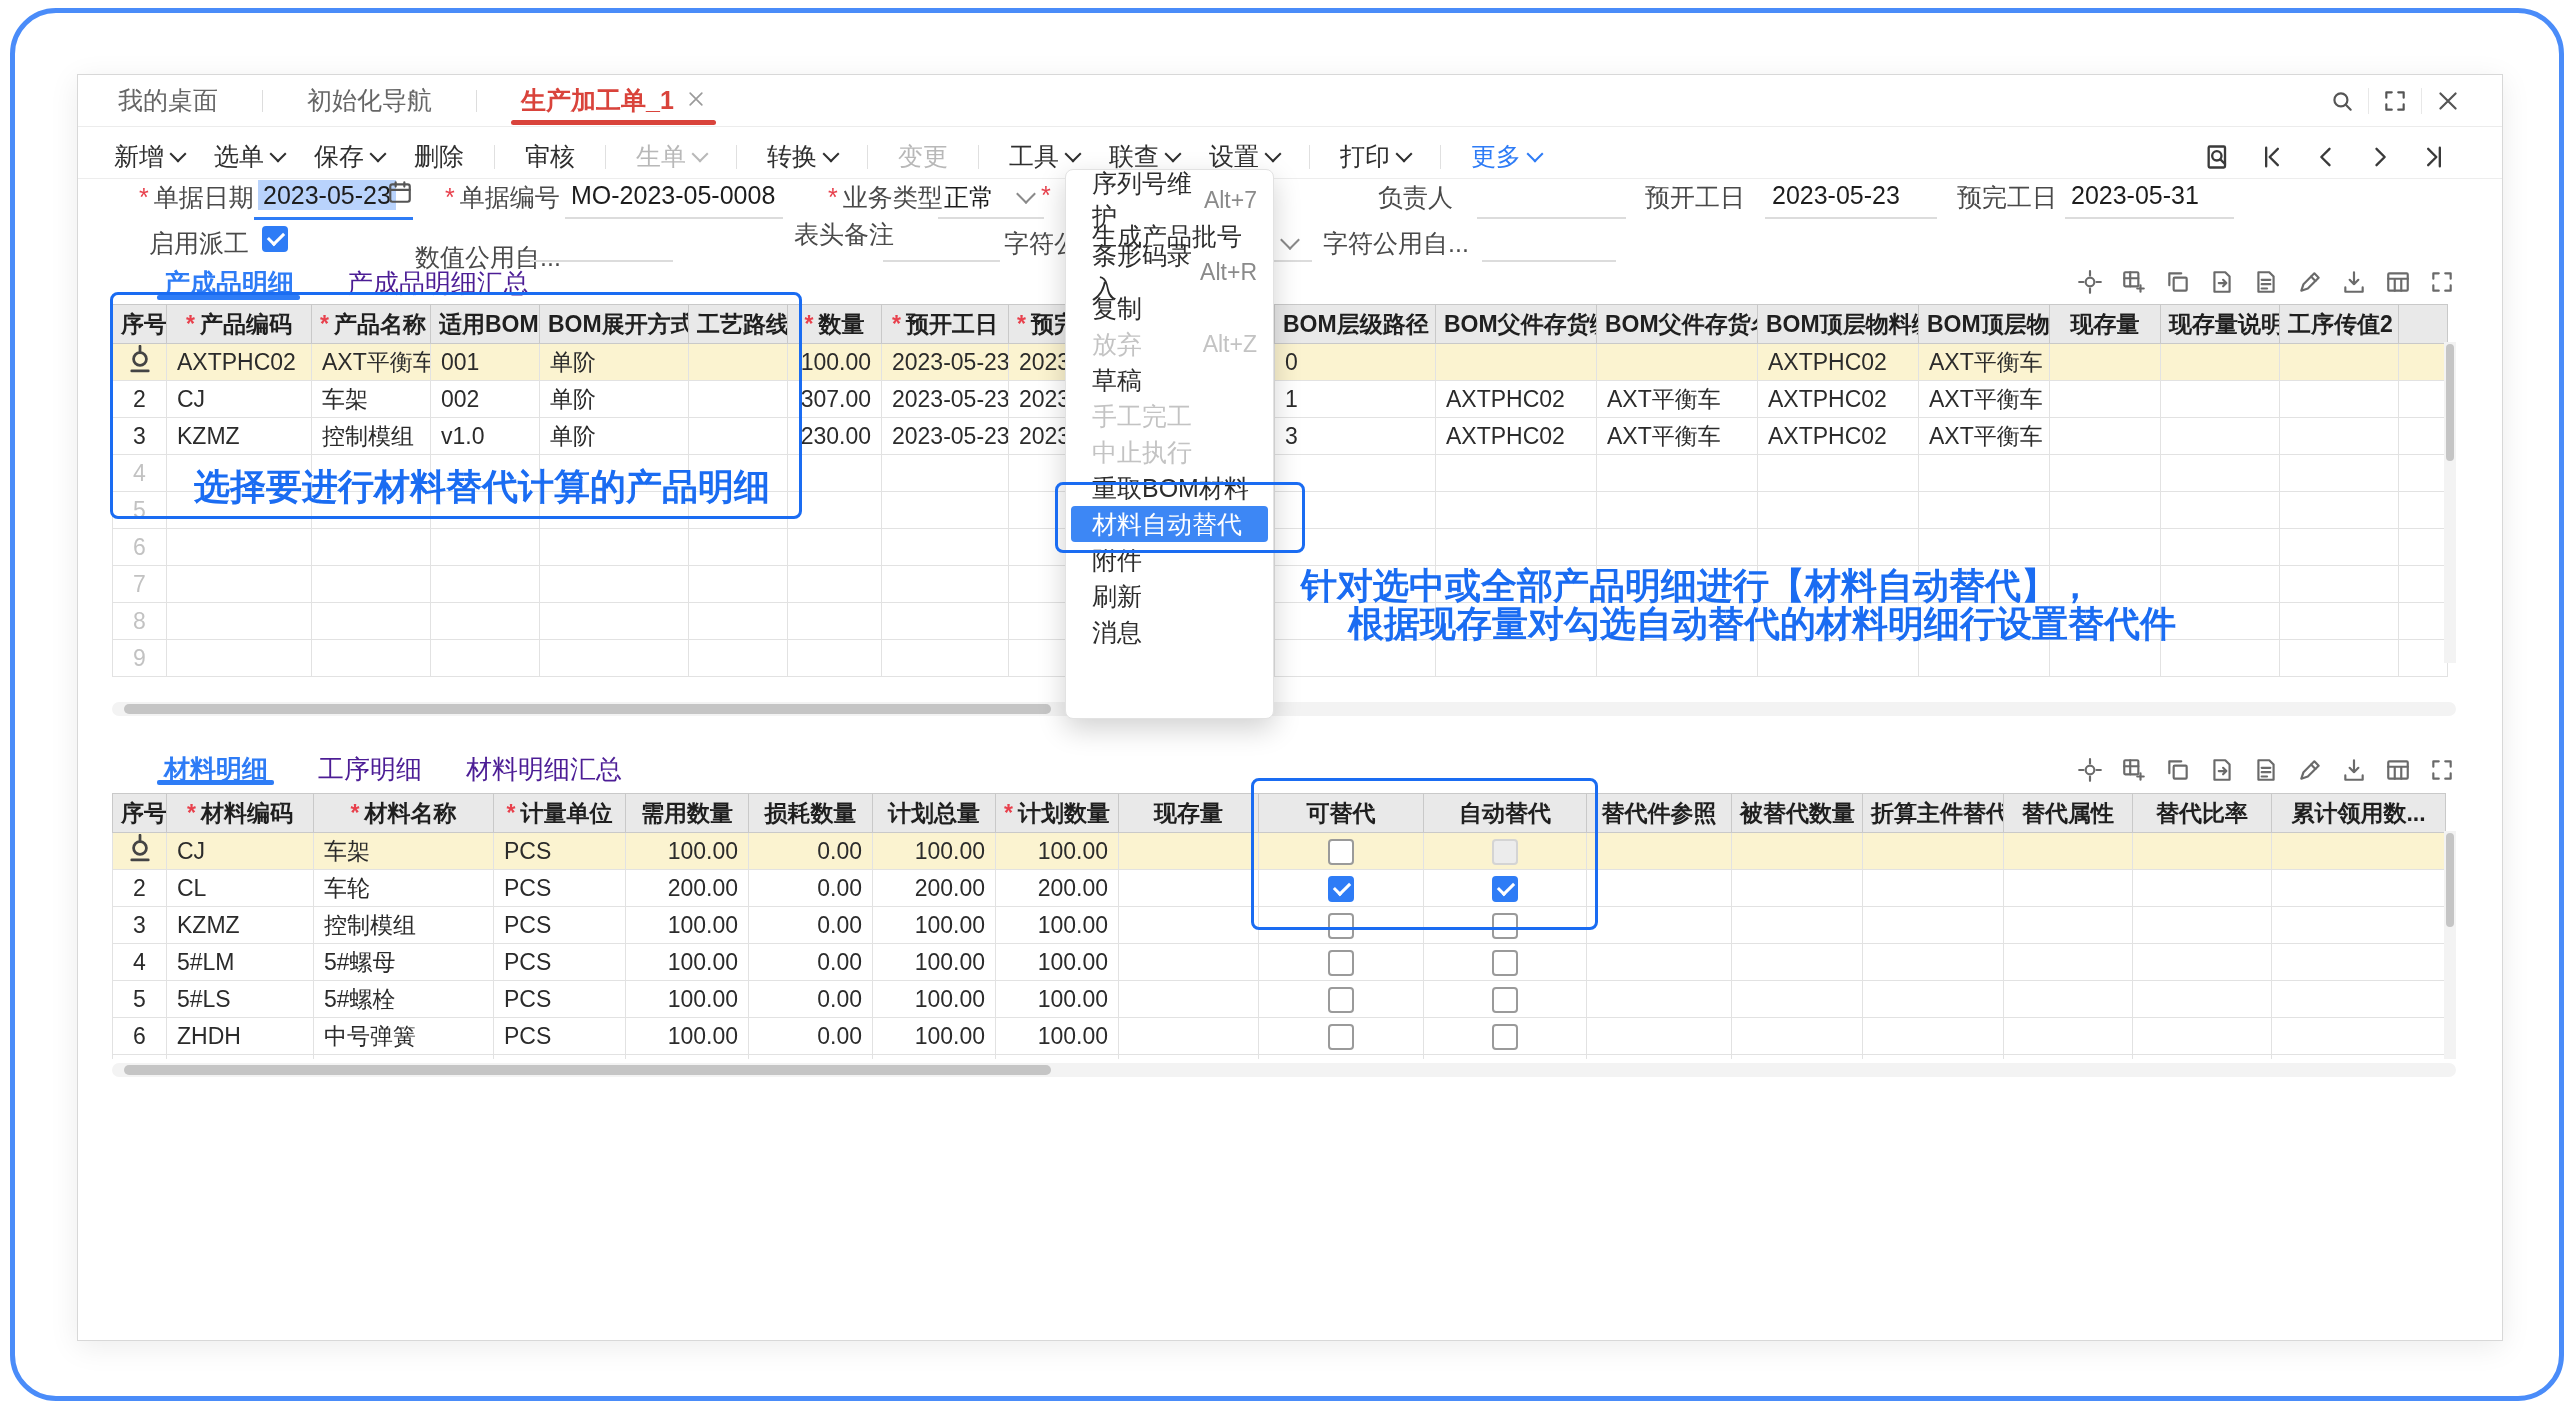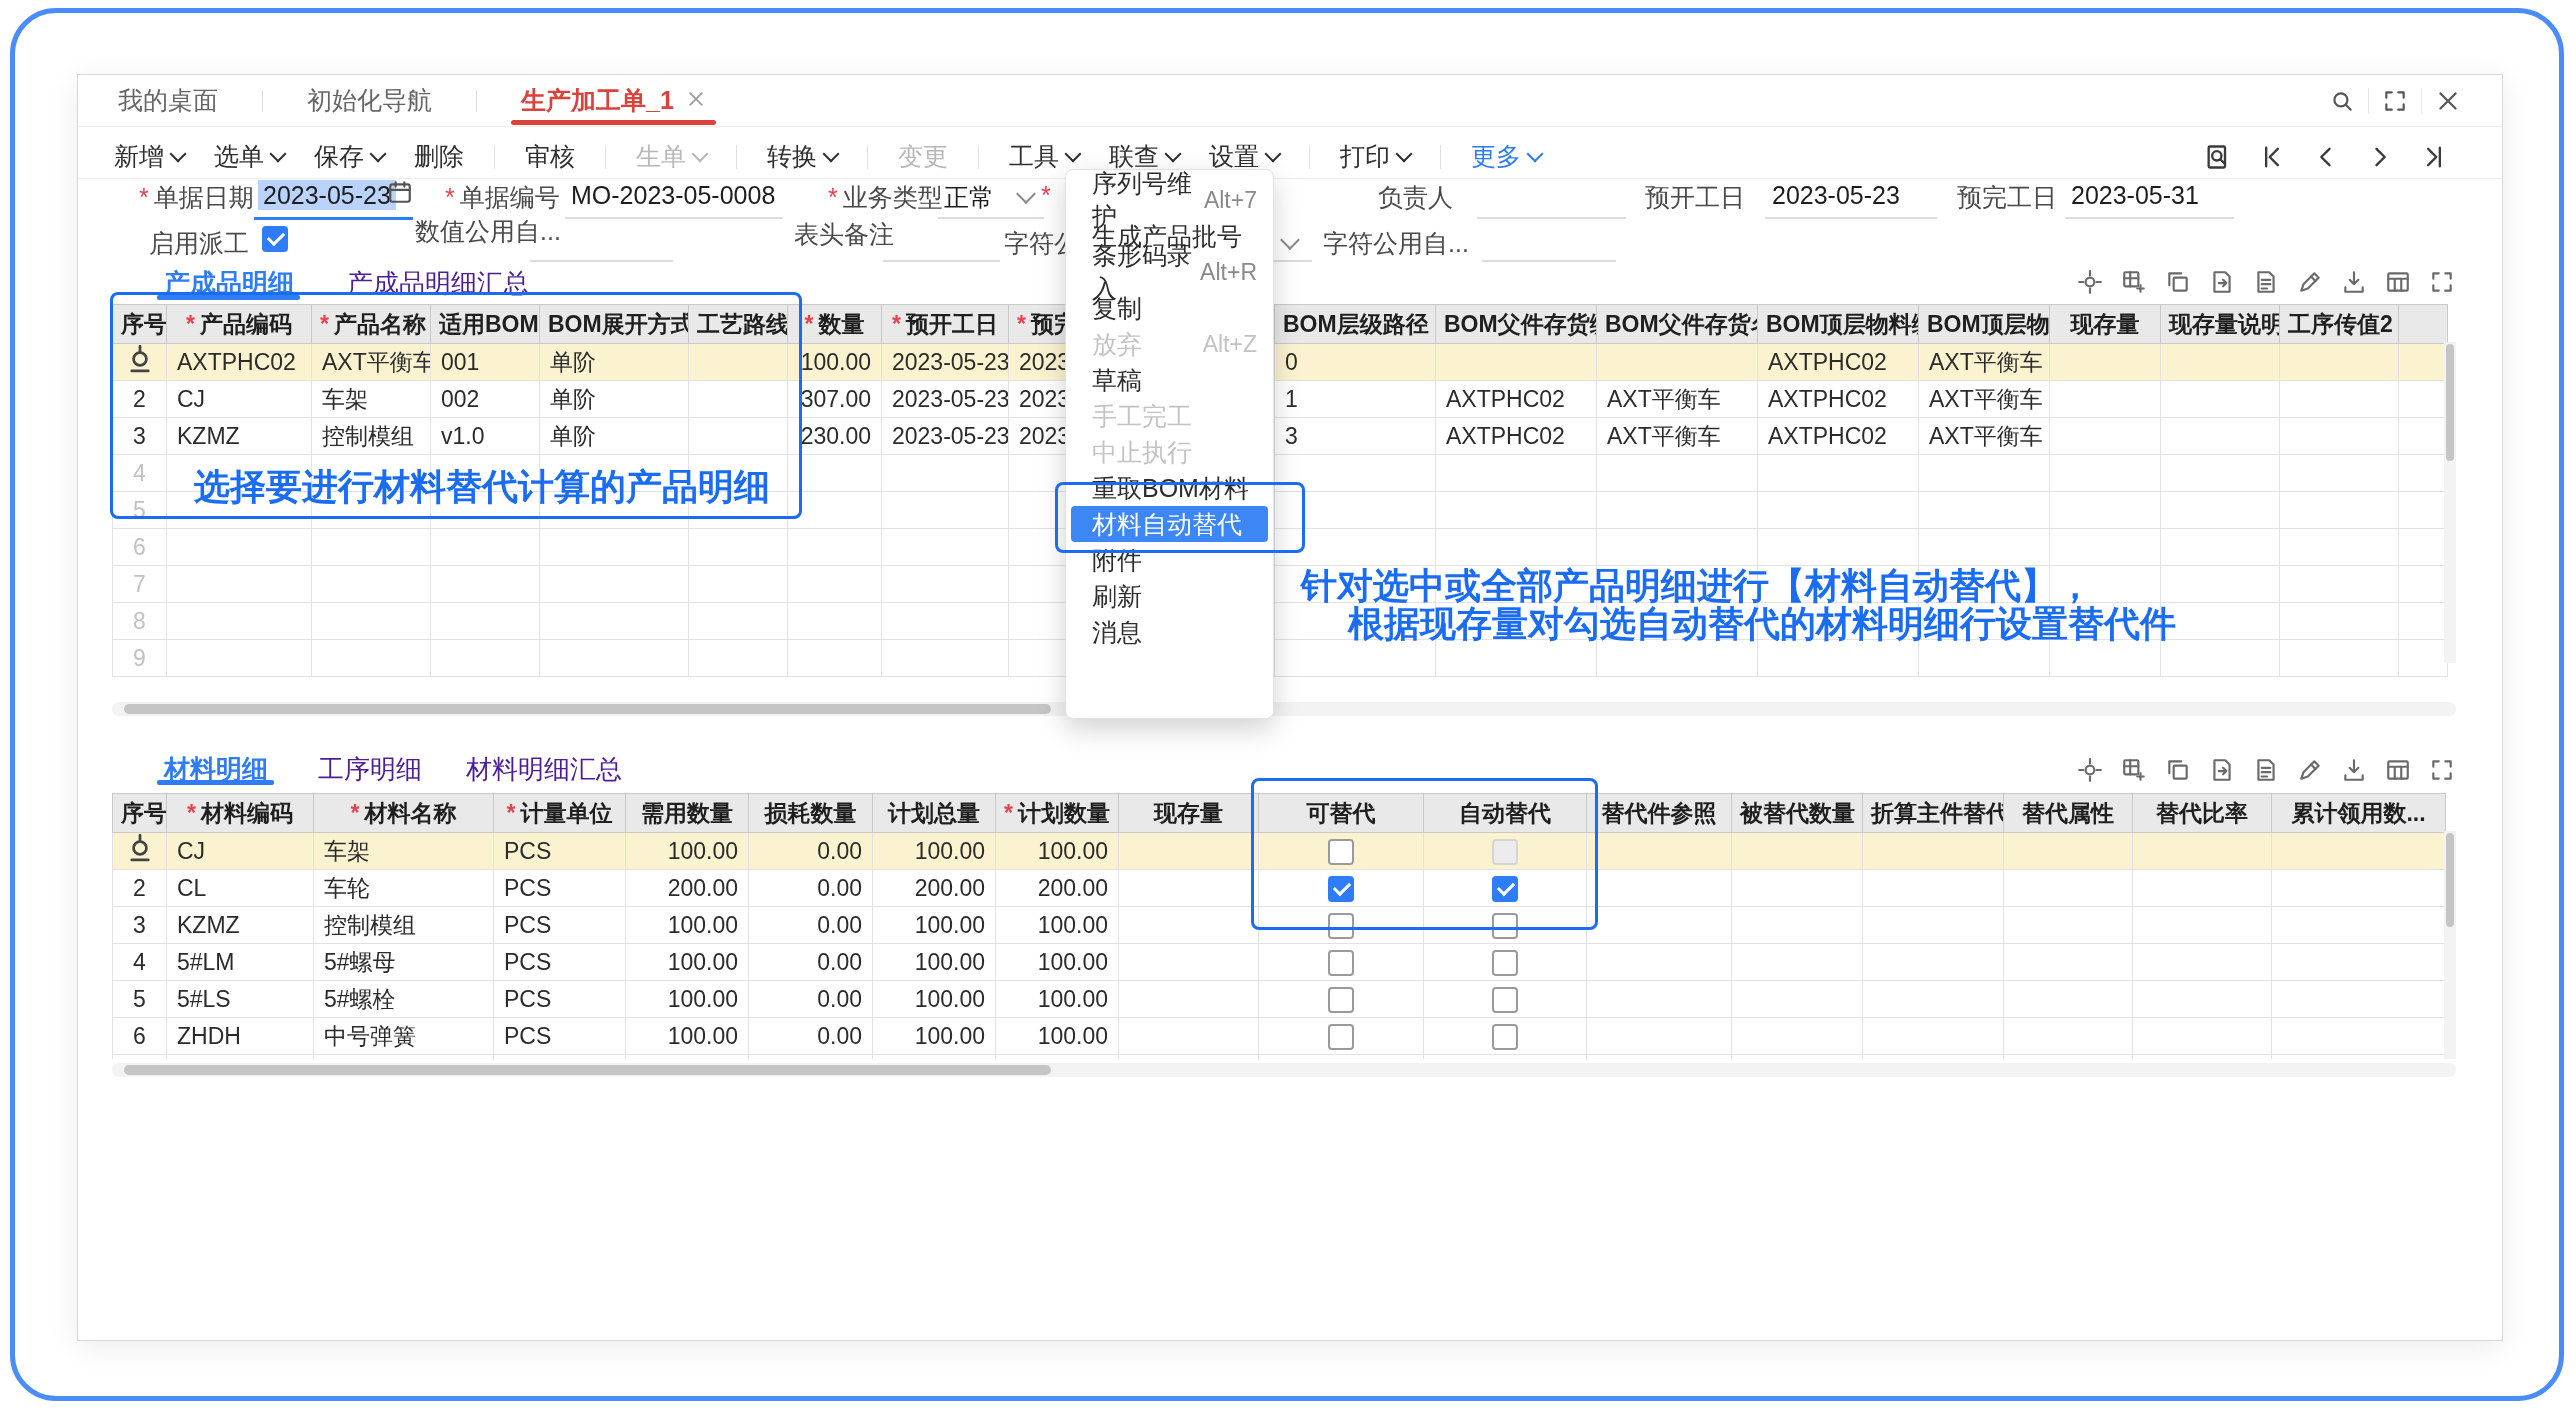--- a/index.html
+++ b/index.html
@@ -229,21 +229,21 @@
       <span class="f-label" style="left: 1300px; top: 106px;"><span>负责人</span></span>
       <div class="f-underline" style="left: 1399px; width: 149px; top: 142px;"></div>
       <span class="f-label" style="left: 1567px; top: 106px;"><span>预开工日</span></span>
       <span class="f-value" style="left: 1694px; top: 106px;">2023-05-23</span>
       <div class="f-underline" style="left: 1687px; width: 172px; top: 142px;"></div>
       <span class="f-label" style="left: 1879px; top: 106px;"><span>预完工日</span></span>
       <span class="f-value" style="left: 1993px; top: 106px;">2023-05-31</span>
       <div class="f-underline" style="left: 1987px; width: 169px; top: 142px;"></div>
       <span class="f-label" style="left: 71px; top: 152px;"><span>启用派工</span></span>
       <span class="cb checked" style="position: absolute; left: 184px; top: 151px;"></span>
-      <span class="f-label" style="left: 337px; top: 140px;"><span>数值公用自...</span></span>
+      <span class="f-label" style="left: 337px; top: 166px;"><span>数值公用自...</span></span>
       <div class="f-underline" style="left: 452px; width: 143px; top: 185px;"></div>
       <span class="f-label" style="left: 716px; top: 143px;"><span>表头备注</span></span>
       <div class="f-underline" style="left: 805px; width: 117px; top: 185px;"></div>
       <span class="f-label" style="left: 926px; top: 152px;"><span>字符公...</span></span>
       <span class="f-chev" style="left: 1205px; top: 158px;"></span>
       <div class="f-underline" style="left: 1100px; width: 134px; top: 185px;"></div>
       <span class="f-label" style="left: 1245px; top: 152px;"><span>字符公用自...</span></span>
       <div class="f-underline" style="left: 1404px; width: 134px; top: 185px;"></div>
     </div>
 

